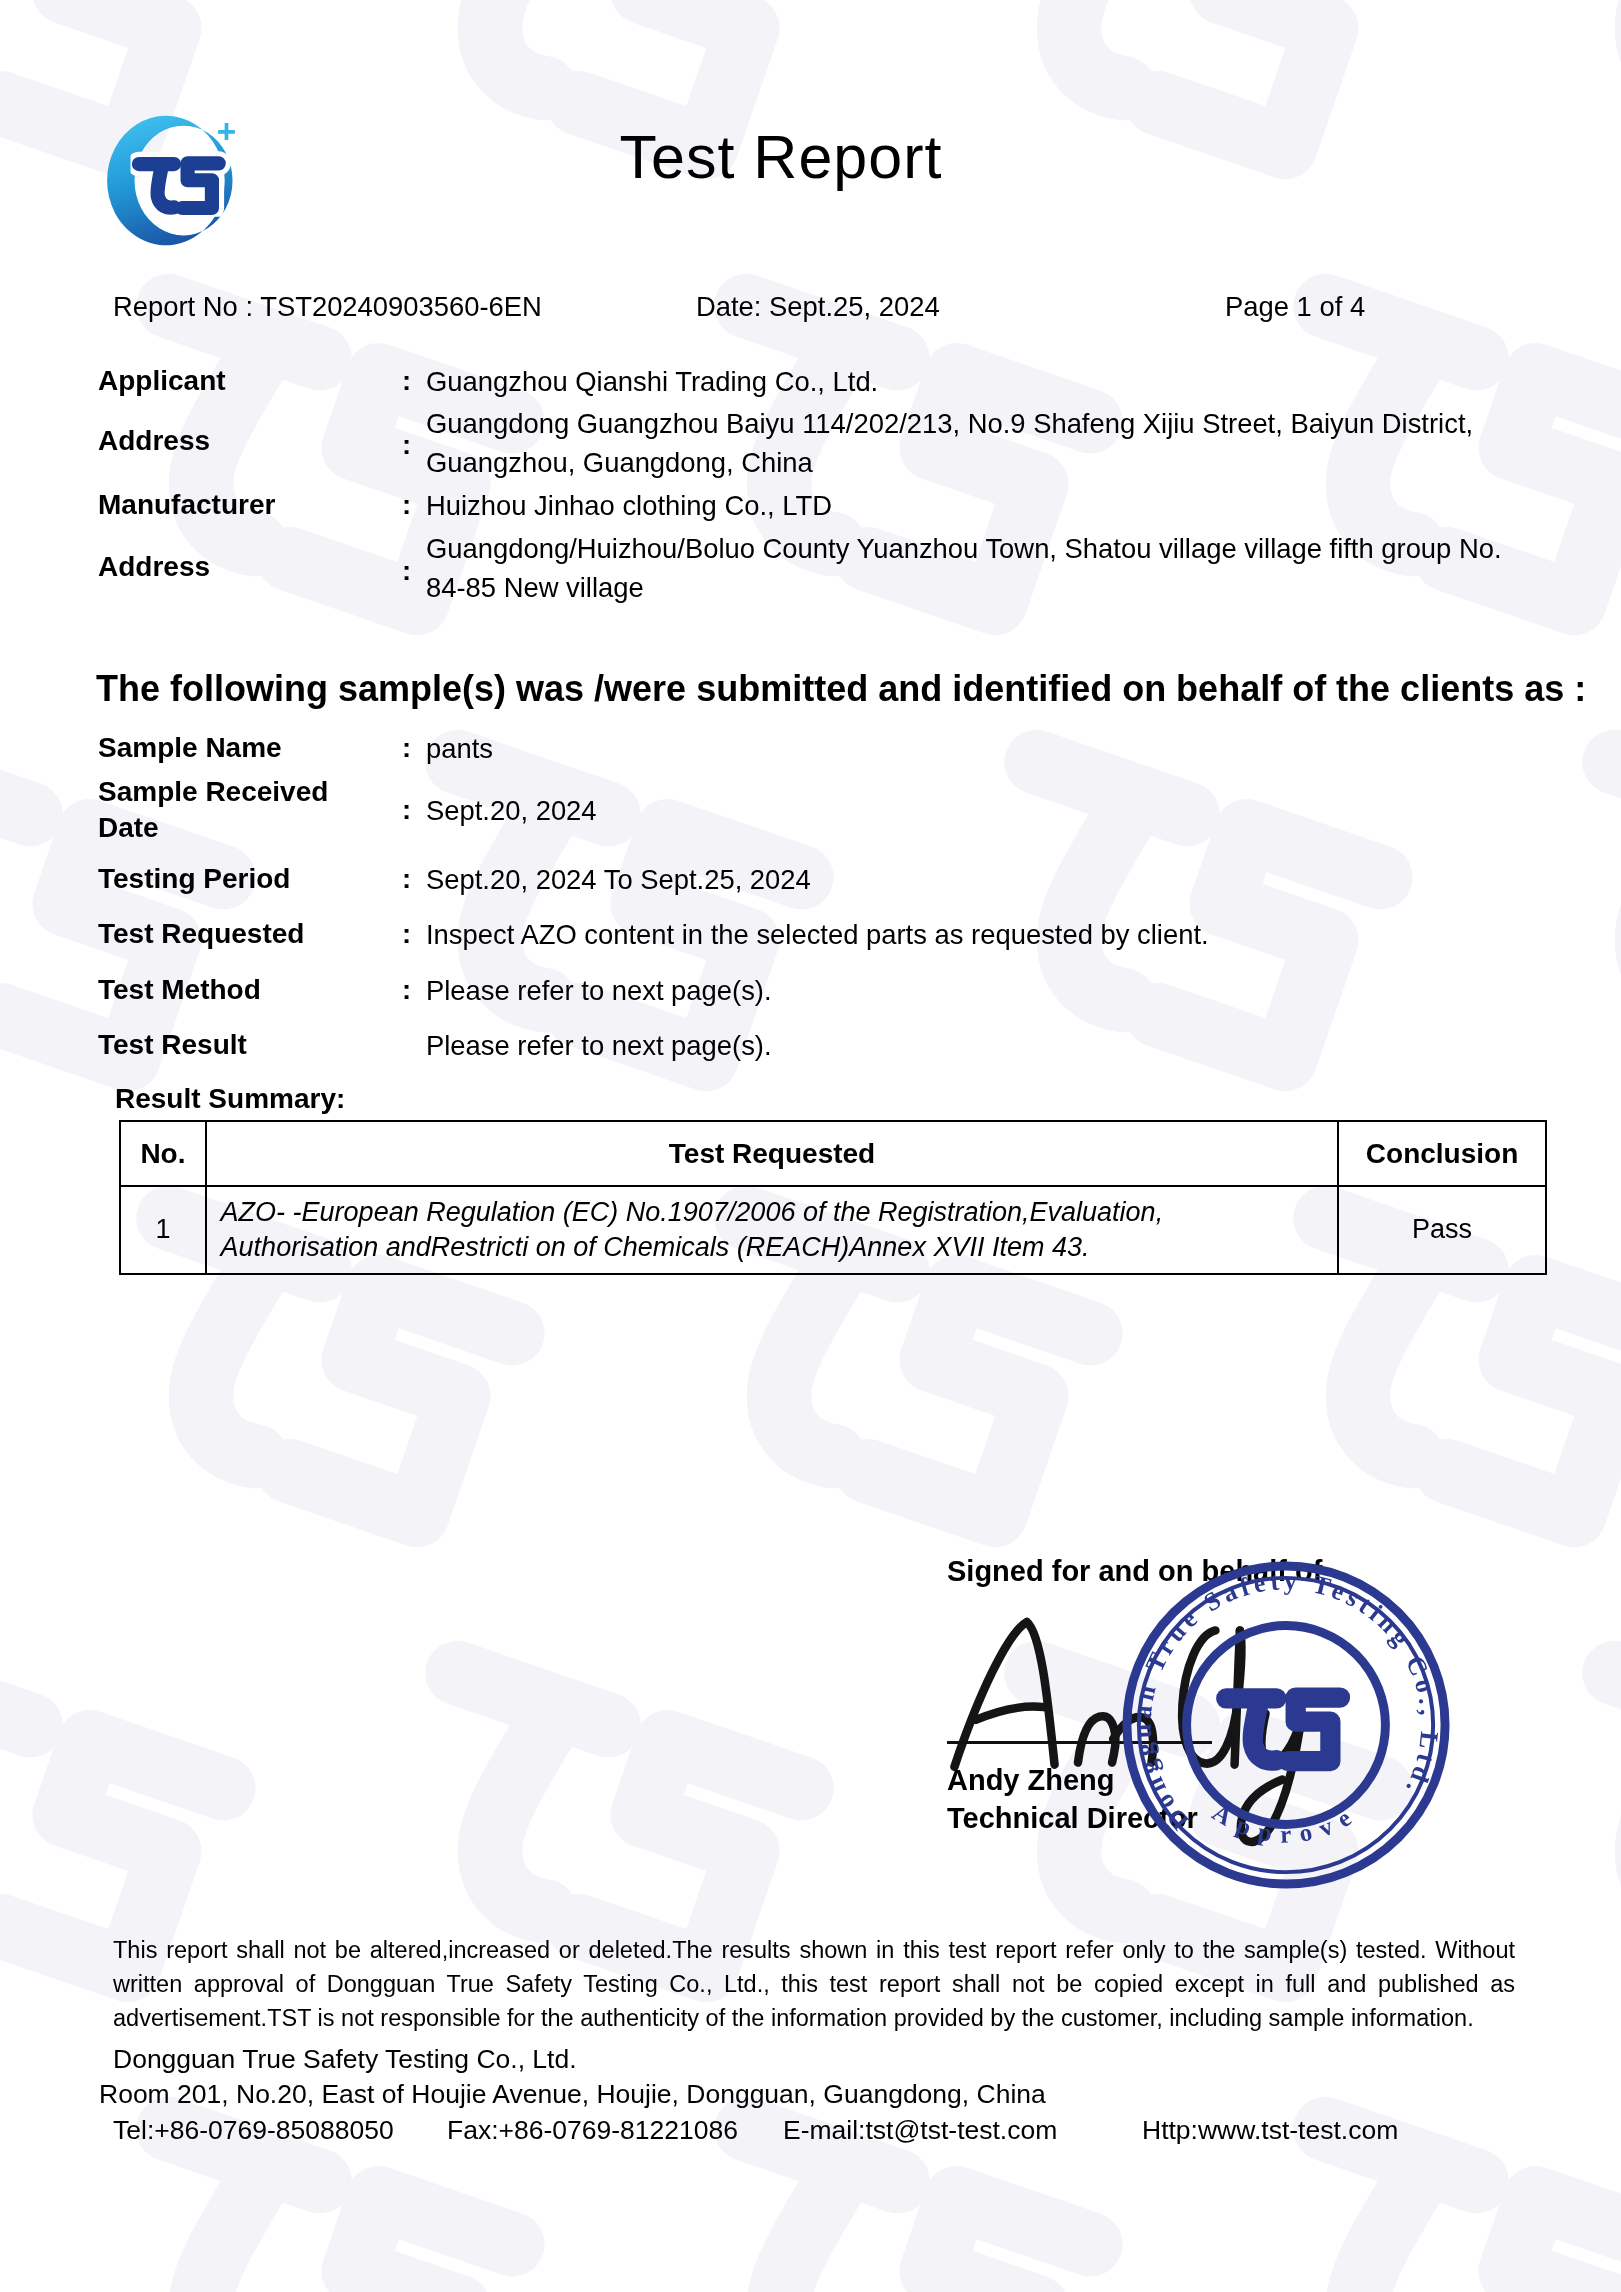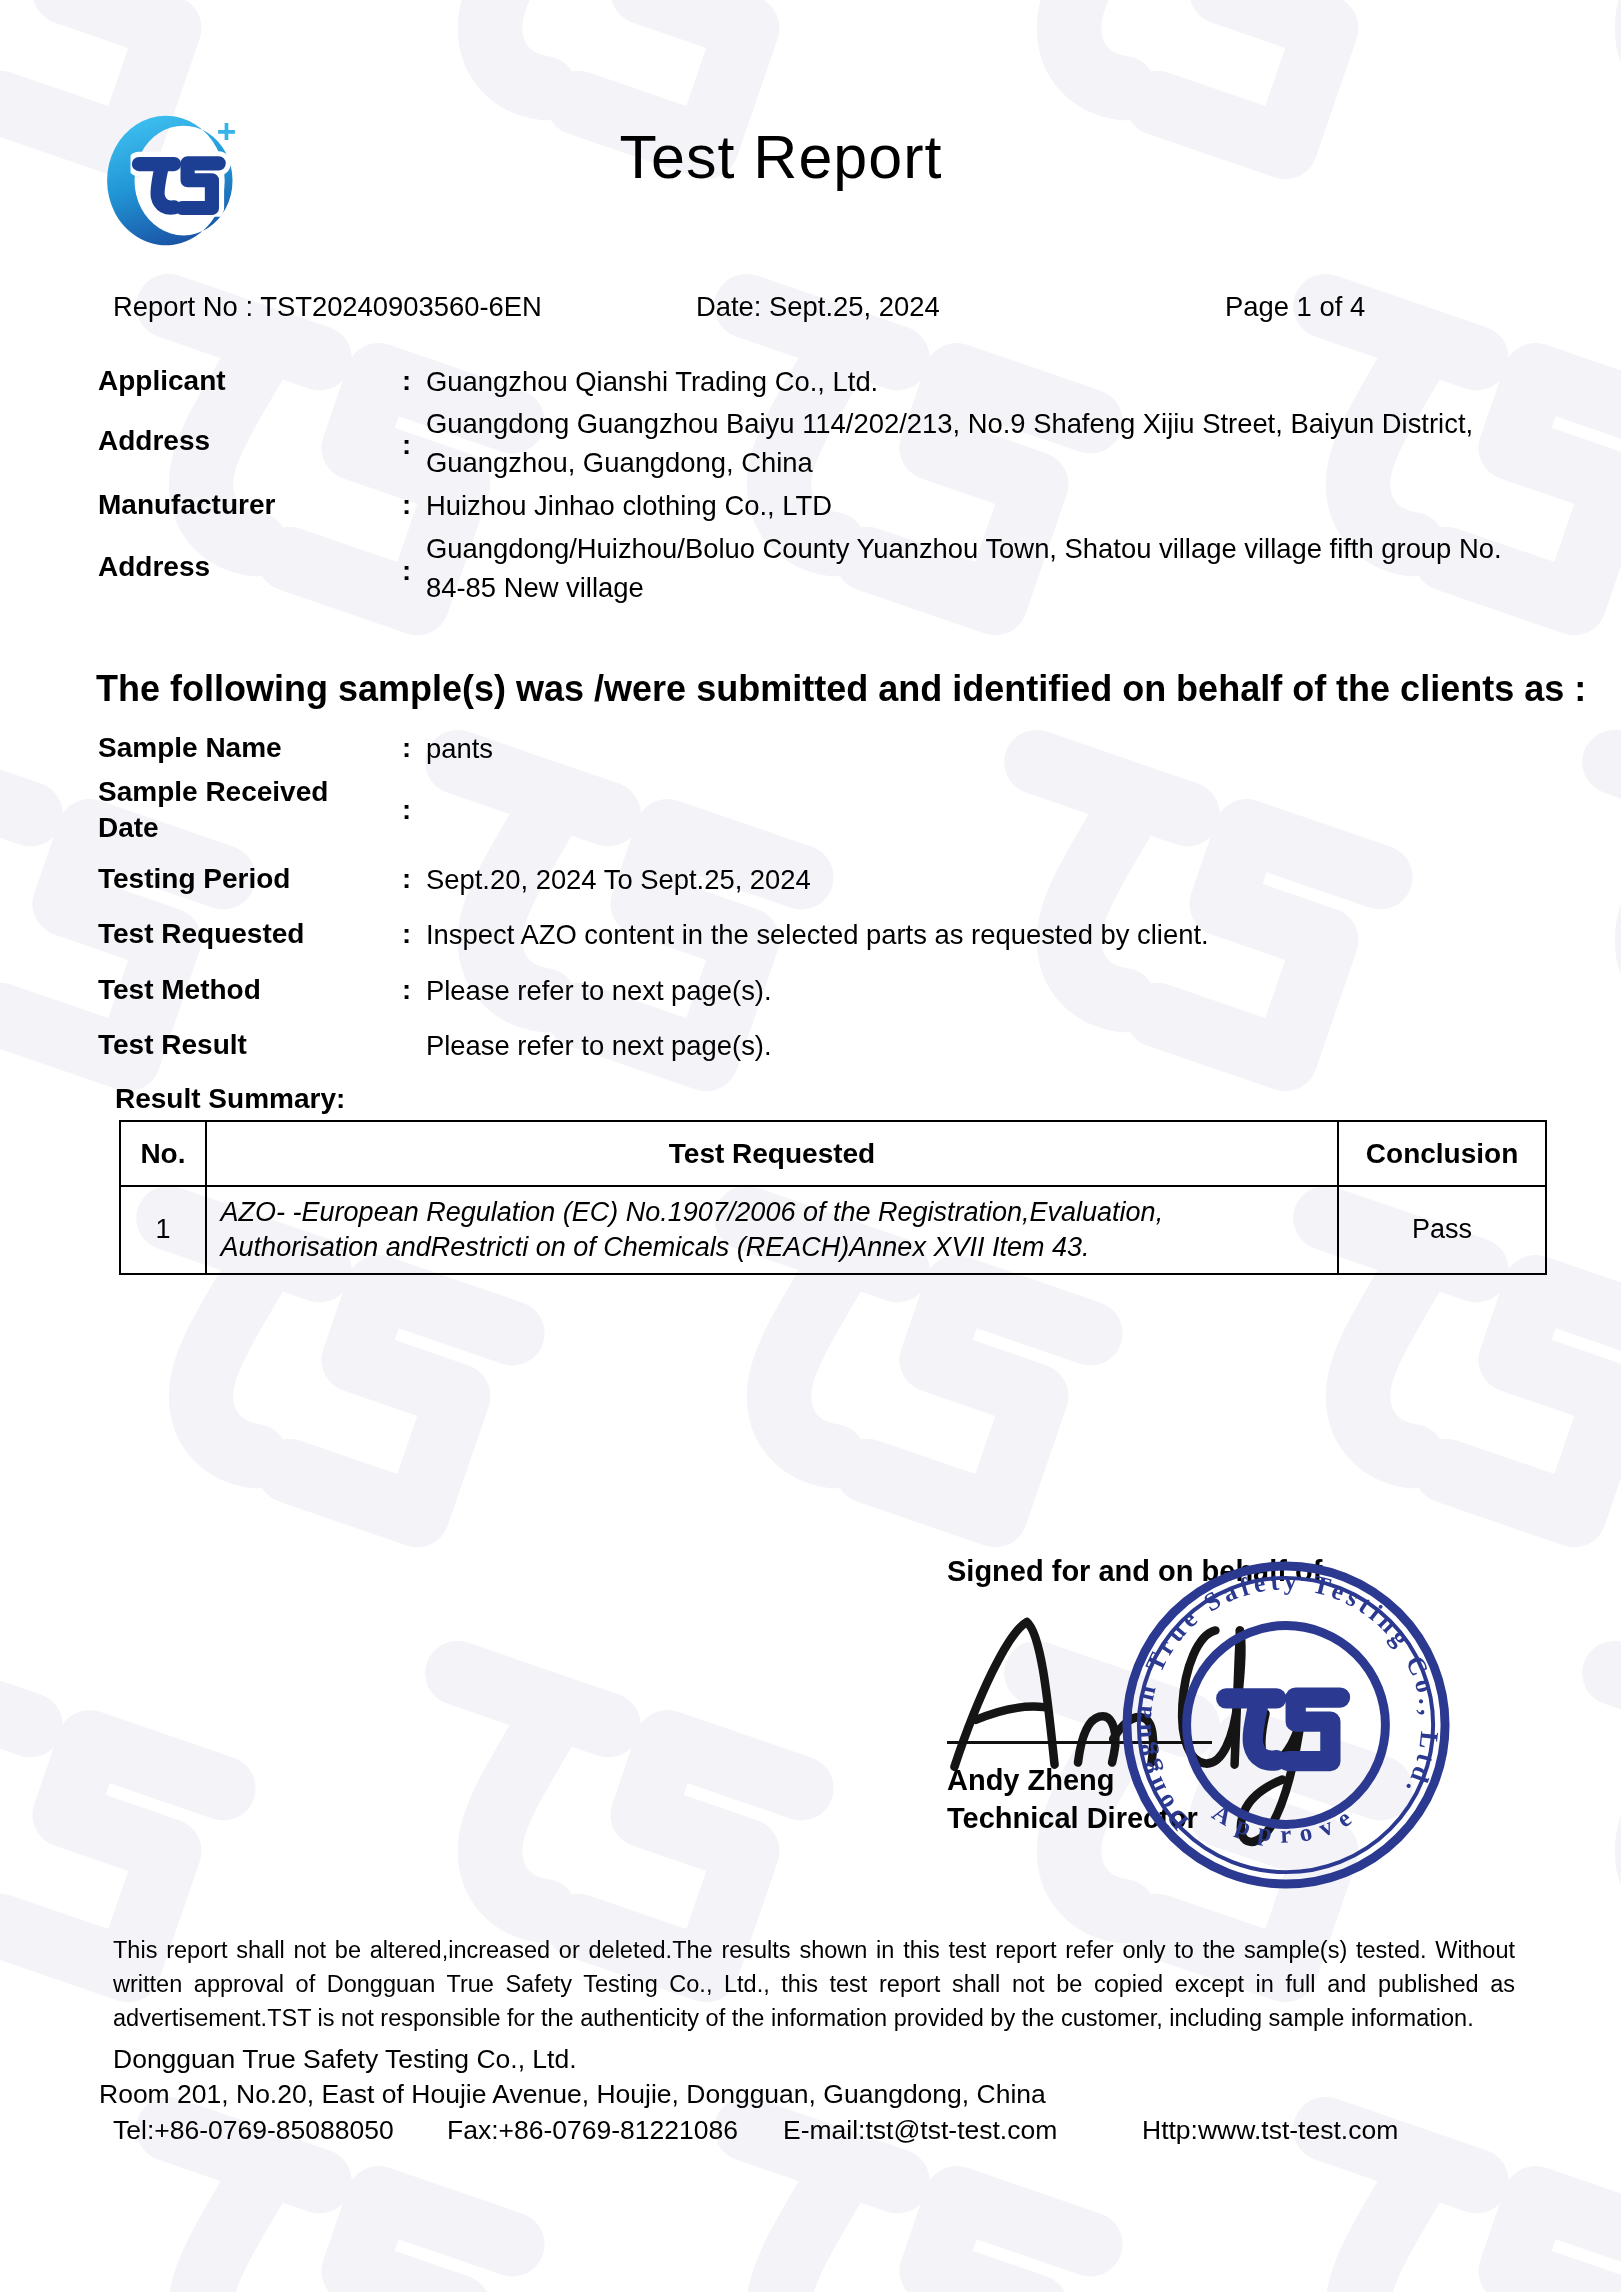--- a/index.html
+++ b/index.html
@@ -151,20 +151,21 @@
 
     <div class="abs intro" style="top:668px">The following sample(s) was /were submitted and identified on behalf of the clients as :</div>
 
     <div class="abs lbl" style="top:730px">Sample Name</div>
     <div class="abs colon" style="top:732px">:</div>
     <div class="abs value" style="top:729px">pants</div>
 
     <div class="abs lbl" style="top:774px">Sample Received
  Date</div>
     <div class="abs colon" style="top:794px">:</div>
+    <div class="abs value" style="top:791px">Sept.20, 2024</div>
 
     <div class="abs lbl" style="top:861px">Testing Period</div>
     <div class="abs colon" style="top:863px">:</div>
     <div class="abs value" style="top:860px">Sept.20, 2024 To Sept.25, 2024</div>
 
     <div class="abs lbl" style="top:916px">Test Requested</div>
     <div class="abs colon" style="top:918px">:</div>
     <div class="abs value" style="top:915px">Inspect AZO content in the selected parts as requested by client.</div>
 
     <div class="abs lbl" style="top:972px">Test Method</div>

